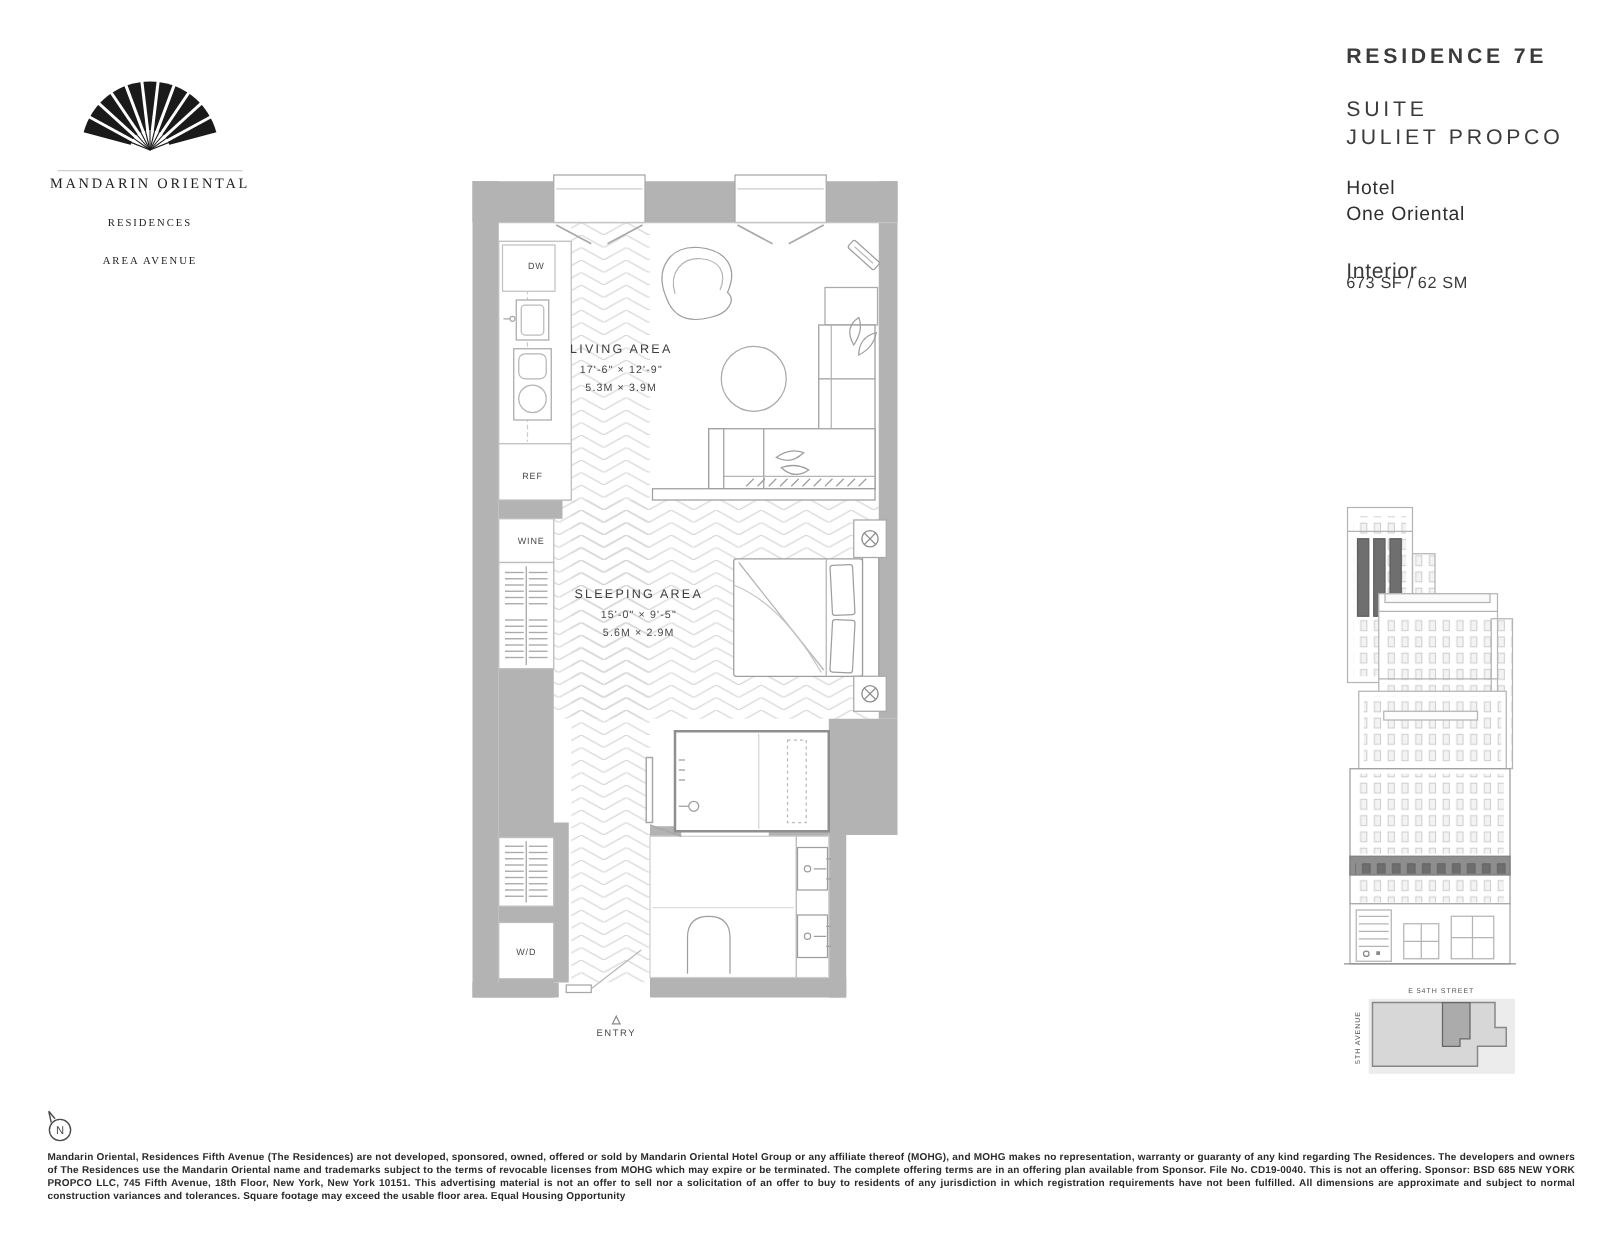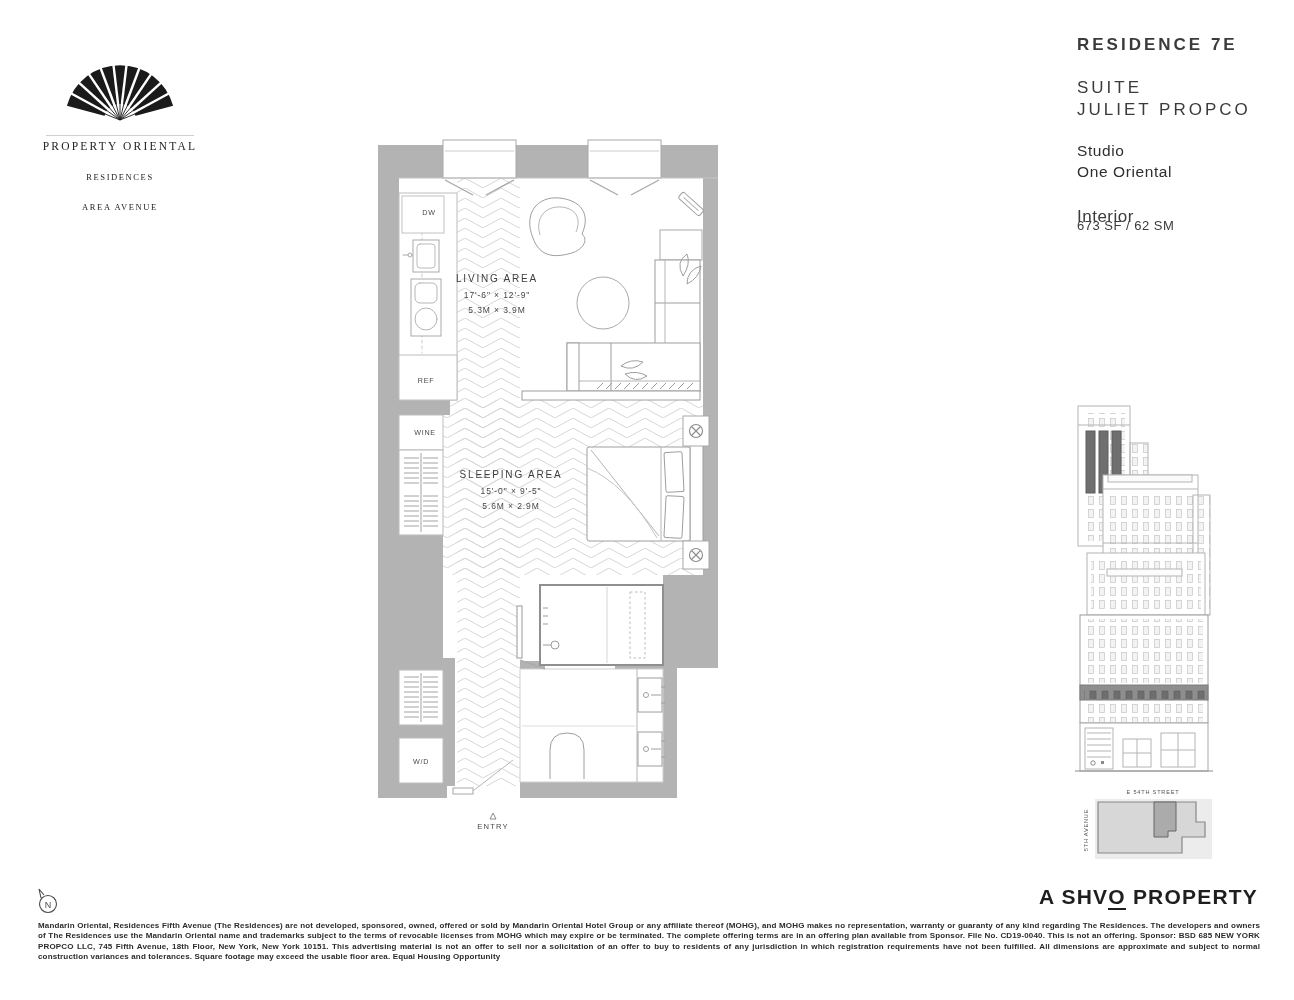--- a/index.html
+++ b/index.html
@@ -69,29 +69,29 @@
         <line x1="62.5" y1="92" x2="58.3" y2="74.5"></line>
         <line x1="62.5" y1="92" x2="62.5" y2="74.0"></line>
         <line x1="62.5" y1="92" x2="66.7" y2="74.5"></line>
         <line x1="62.5" y1="92" x2="70.8" y2="76.0"></line>
         <line x1="62.5" y1="92" x2="74.3" y2="78.4"></line>
         <line x1="62.5" y1="92" x2="77.2" y2="81.5"></line>
         <line x1="62.5" y1="92" x2="79.2" y2="85.3"></line>
       </g>
     </svg>
     <div class="logo-rule"></div>
-    <div class="logo-brand">PROPERTY ORIENTAL</div>
+    <div class="logo-brand">MANDARIN ORIENTAL</div>
     <div class="logo-sub">RESIDENCES</div>
     <div class="logo-sub">AREA AVENUE</div>
   </div>
 
   <div class="abs hline h-res">RESIDENCE 7E</div>
   <div class="abs hline h-g">SUITE</div>
   <div class="abs hline h-j">JULIET PROPCO</div>
-  <div class="abs hline h-t1">Studio</div>
+  <div class="abs hline h-t1">Hotel</div>
   <div class="abs hline h-t2">One Oriental</div>
   <div class="abs hline h-m1">Interior</div>
   <div class="abs hline h-m2">673 SF / 62 SM</div>
 
   <svg class="abs" style="left:375px;top:138px;" width="348" height="695" viewBox="0 0 348 695">
     <defs>
       <pattern id="herr" width="36" height="10" patternUnits="userSpaceOnUse">
         <path d="M0,10 L18,0 M18,0 L36,10" stroke="#d6d6d6" stroke-width="1" fill="none"></path>
       </pattern>
     </defs>
@@ -405,19 +405,16 @@
     <path d="M20,16 L118,16 L118,36 L127,36 L127,51 L104,51 L104,67 L20,67 Z" fill="#d7d7d7" stroke="#888888" stroke-width="1.2"></path>
     <path d="M76,16 L98,16 L98,45 L90,45 L90,51 L76,51 Z" fill="#ababab" stroke="#666666" stroke-width="1"></path>
   </svg>
 
   <svg class="abs" style="left:34px;top:886px;" width="28" height="32" viewBox="0 0 28 32">
     <polyline points="10,9 5,3 7,12" fill="none" stroke="#4a4a4a" stroke-width="1.1"></polyline>
     <circle cx="14" cy="18" r="8.5" fill="none" stroke="#4a4a4a" stroke-width="1.1"></circle>
     <text x="14" y="21.5" text-anchor="middle" font-size="9" fill="#4a4a4a">N</text>
   </svg>
 
-  <div class="abs shvo">
-    <span>A SHV</span><span class="shvo-o">O</span><span> PROPERTY</span>
-  </div>
 
   <div class="abs disclaimer">Mandarin Oriental, Residences Fifth Avenue (The Residences) are not developed, sponsored, owned, offered or sold by Mandarin Oriental Hotel Group or any affiliate thereof (MOHG), and MOHG makes no representation, warranty or guaranty of any kind regarding The Residences. The developers and owners of The Residences use the Mandarin Oriental name and trademarks subject to the terms of revocable licenses from MOHG which may expire or be terminated. The complete offering terms are in an offering plan available from Sponsor. File No. CD19-0040. This is not an offering. Sponsor: BSD 685 NEW YORK PROPCO LLC, 745 Fifth Avenue, 18th Floor, New York, New York 10151. This advertising material is not an offer to sell nor a solicitation of an offer to buy to residents of any jurisdiction in which registration requirements have not been fulfilled. All dimensions are approximate and subject to normal construction variances  and  tolerances. Square footage may exceed the usable floor area. Equal Housing Opportunity</div>
 
 </div>
 
 </body></html>

